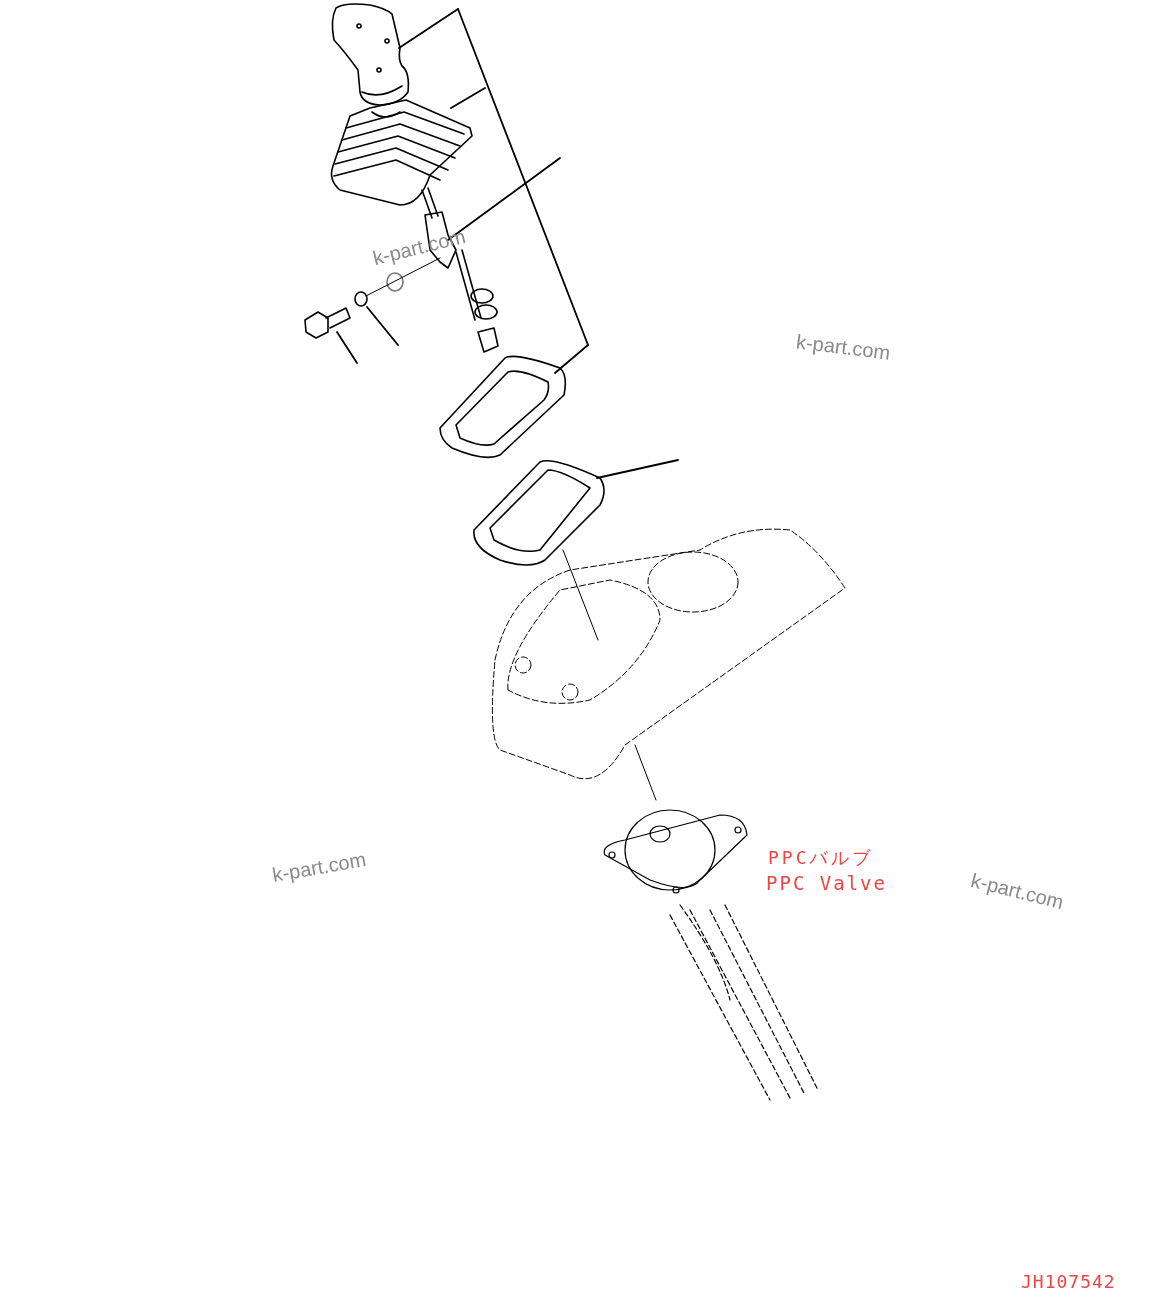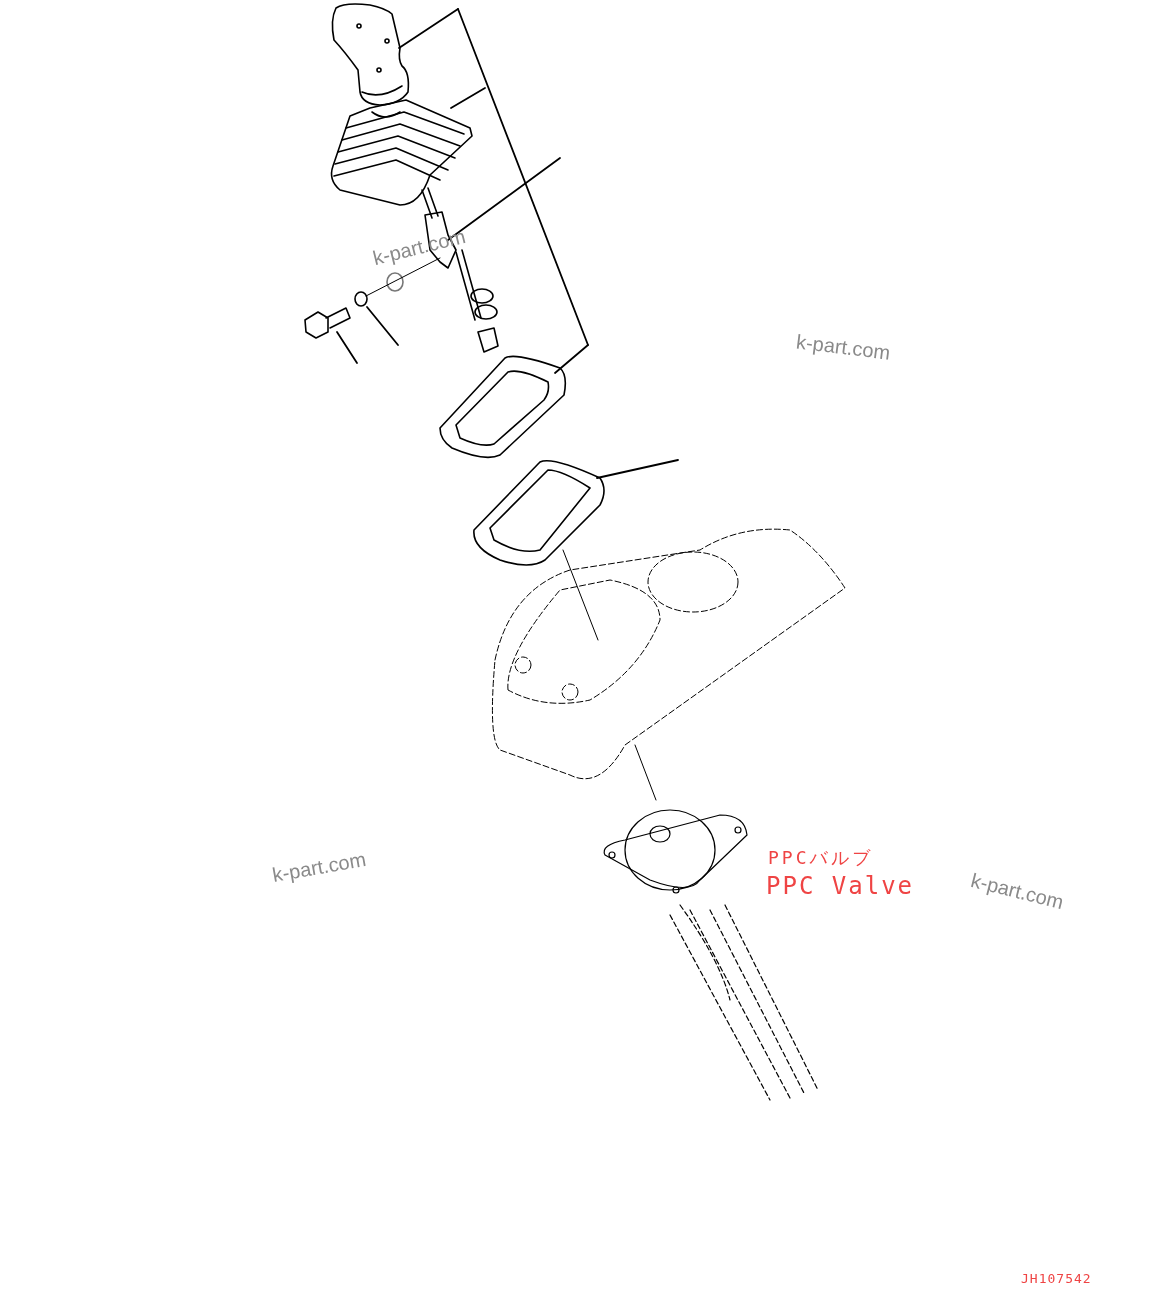--- a/index.html
+++ b/index.html
@@ -90,19 +90,19 @@
       <circle cx="676" cy="890" r="3"></circle>
     <path d="M680 905 Q720 960 730 1000" stroke-dasharray="5 3"></path>
     <path d="M670 915 L770 1100" stroke-dasharray="5 3"></path>
     <path d="M690 910 L790 1098" stroke-dasharray="5 3"></path>
     <path d="M710 910 L805 1095" stroke-dasharray="5 3"></path>
     <path d="M725 905 L818 1090" stroke-dasharray="5 3"></path>
   </g>
 </svg>
 
 <div class="label" style="left:768px; top:846px; font-size:18px;">PPCバルブ</div>
-<div class="label" style="left:766px; top:872px; font-size:24px; letter-spacing:2px;text-align:center;">PPC Valve</div>
-<div class="label" style="left:1021px; top:1271px; font-size:13px; letter-spacing:1px;">JH107542</div>
+<div class="label" style="left:766px; top:872px; font-size:19px; letter-spacing:2px;text-align:center;">PPC Valve</div>
+<div class="label" style="left:1021px; top:1271px; font-size:18px; letter-spacing:1px;">JH107542</div>
 
 <div class="wm" style="left:372px; top:236px; transform:rotate(-14deg);">k-part.com</div>
 <div class="wm" style="left:796px; top:336px; transform:rotate(7deg);">k-part.com</div>
 <div class="wm" style="left:272px; top:856px; transform:rotate(-10deg);">k-part.com</div>
 <div class="wm" style="left:970px; top:880px; transform:rotate(14deg);">k-part.com</div>
 
 </body></html>

